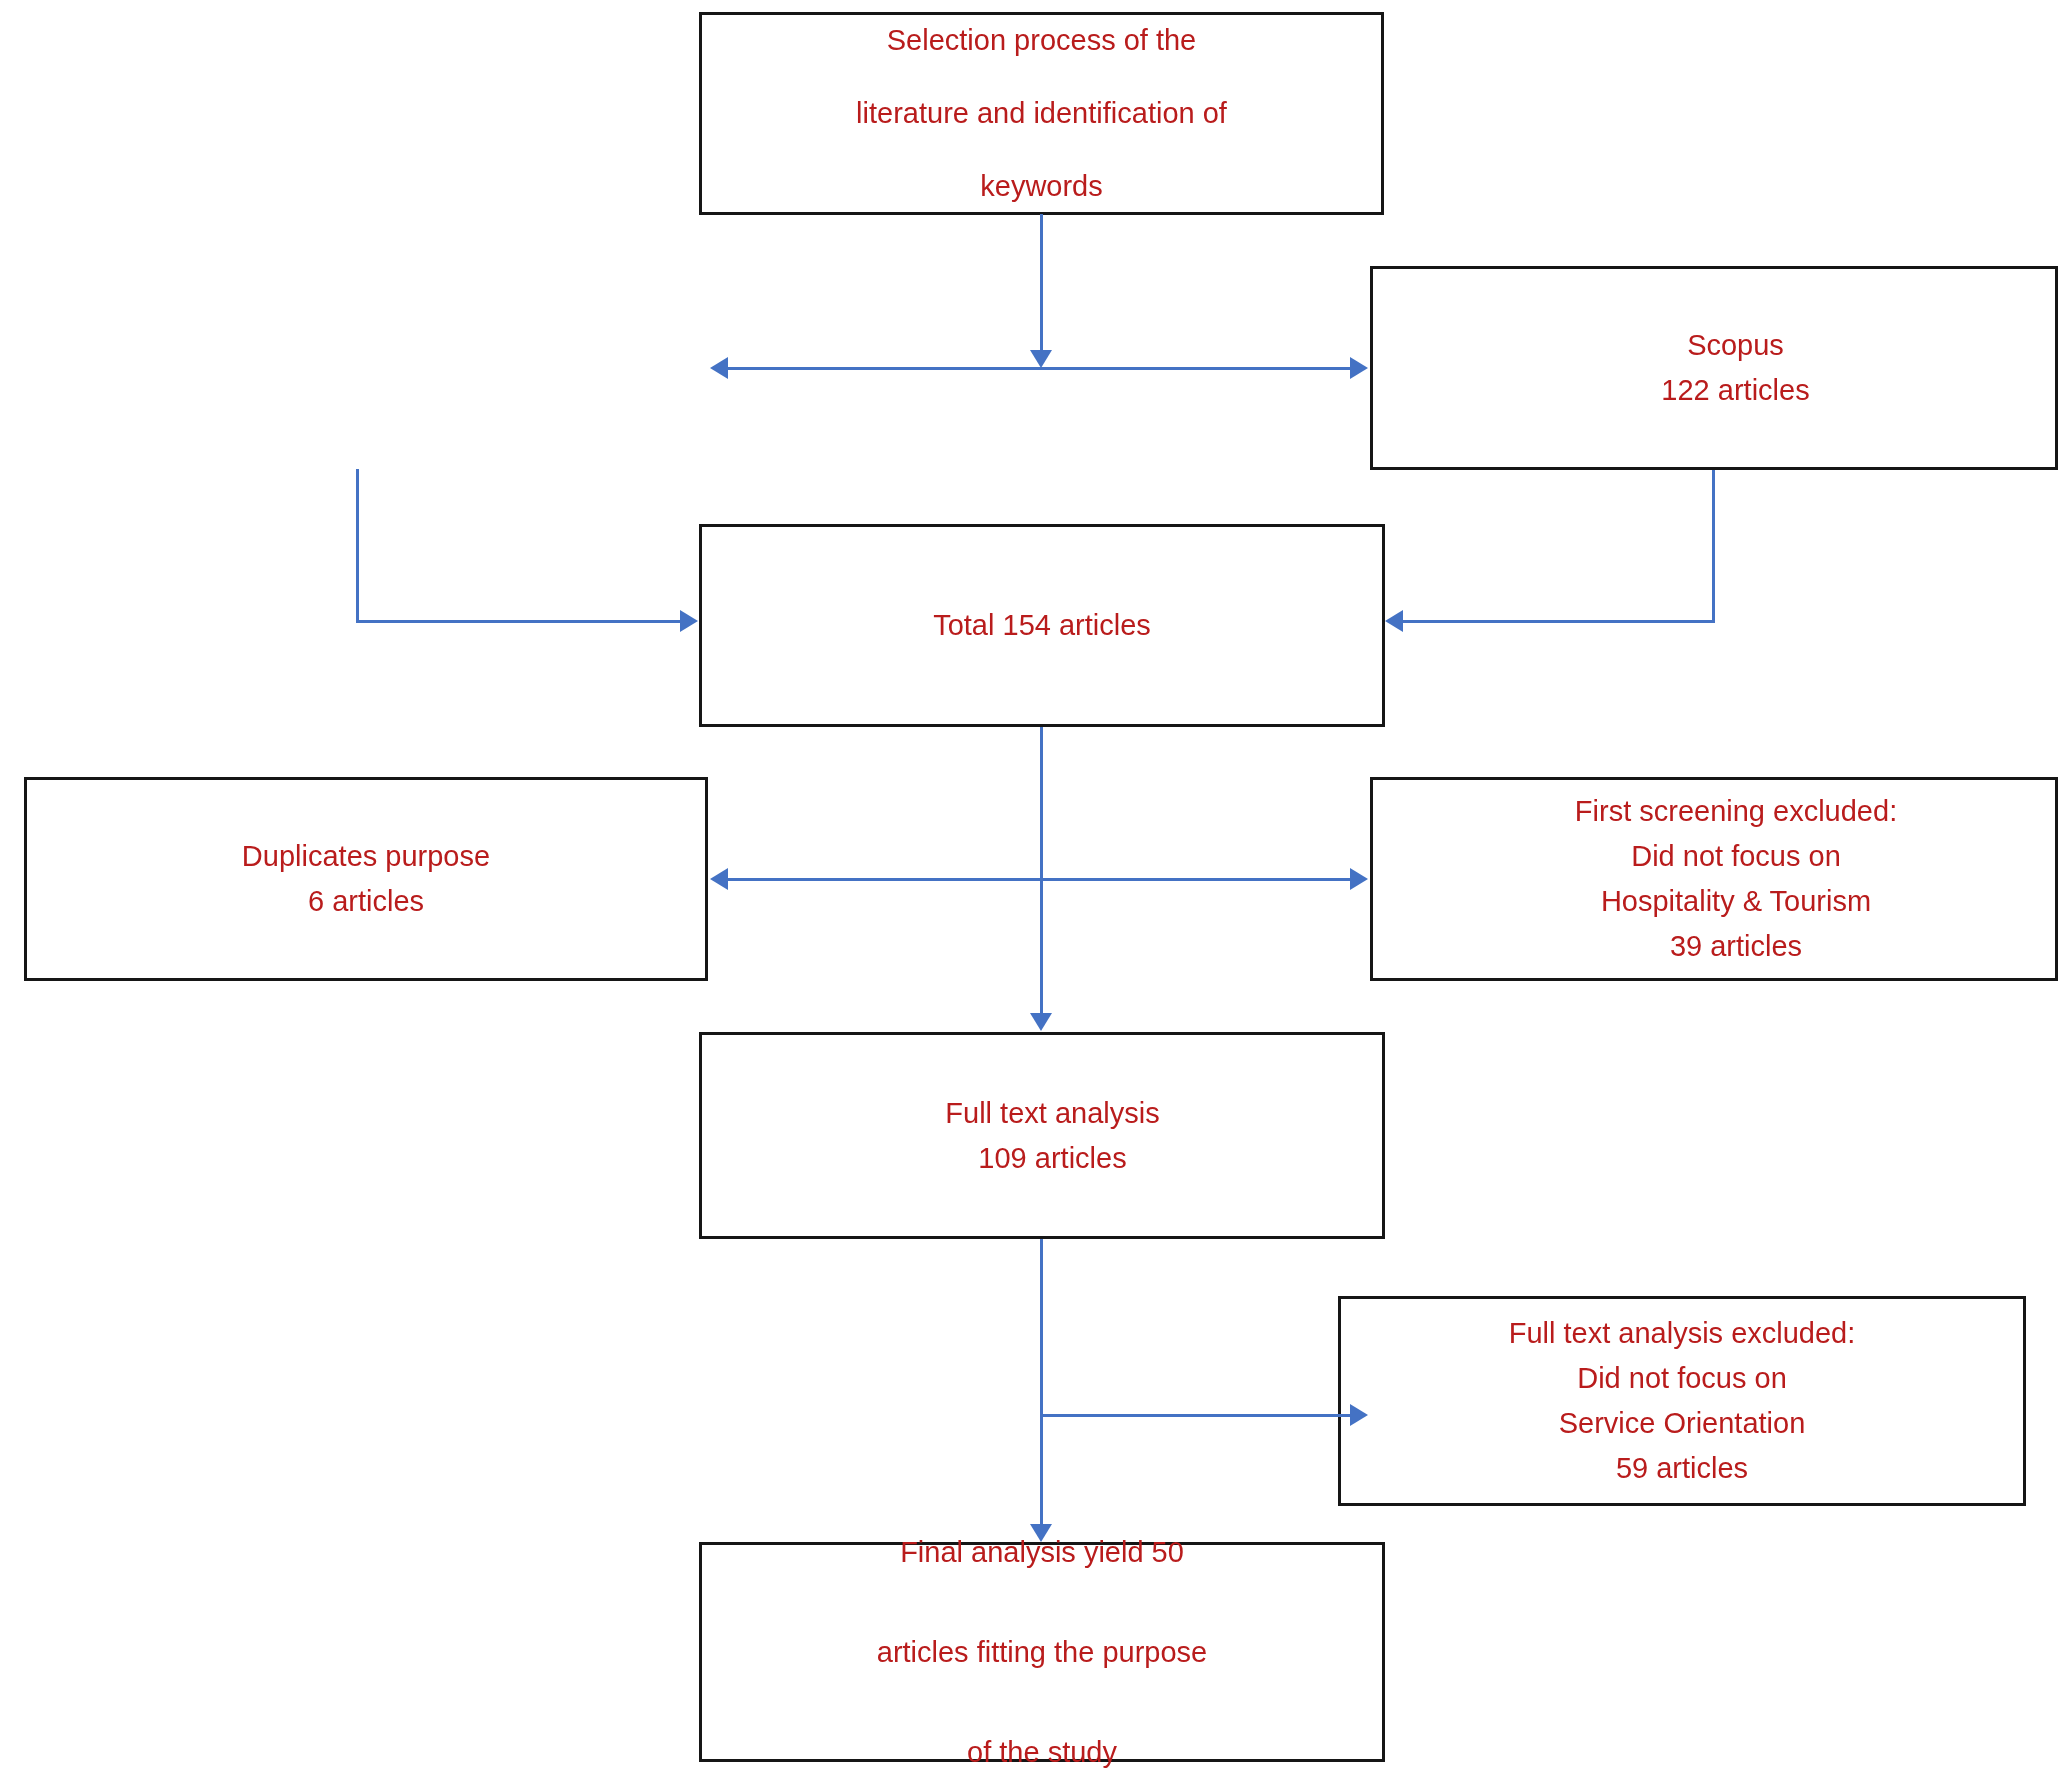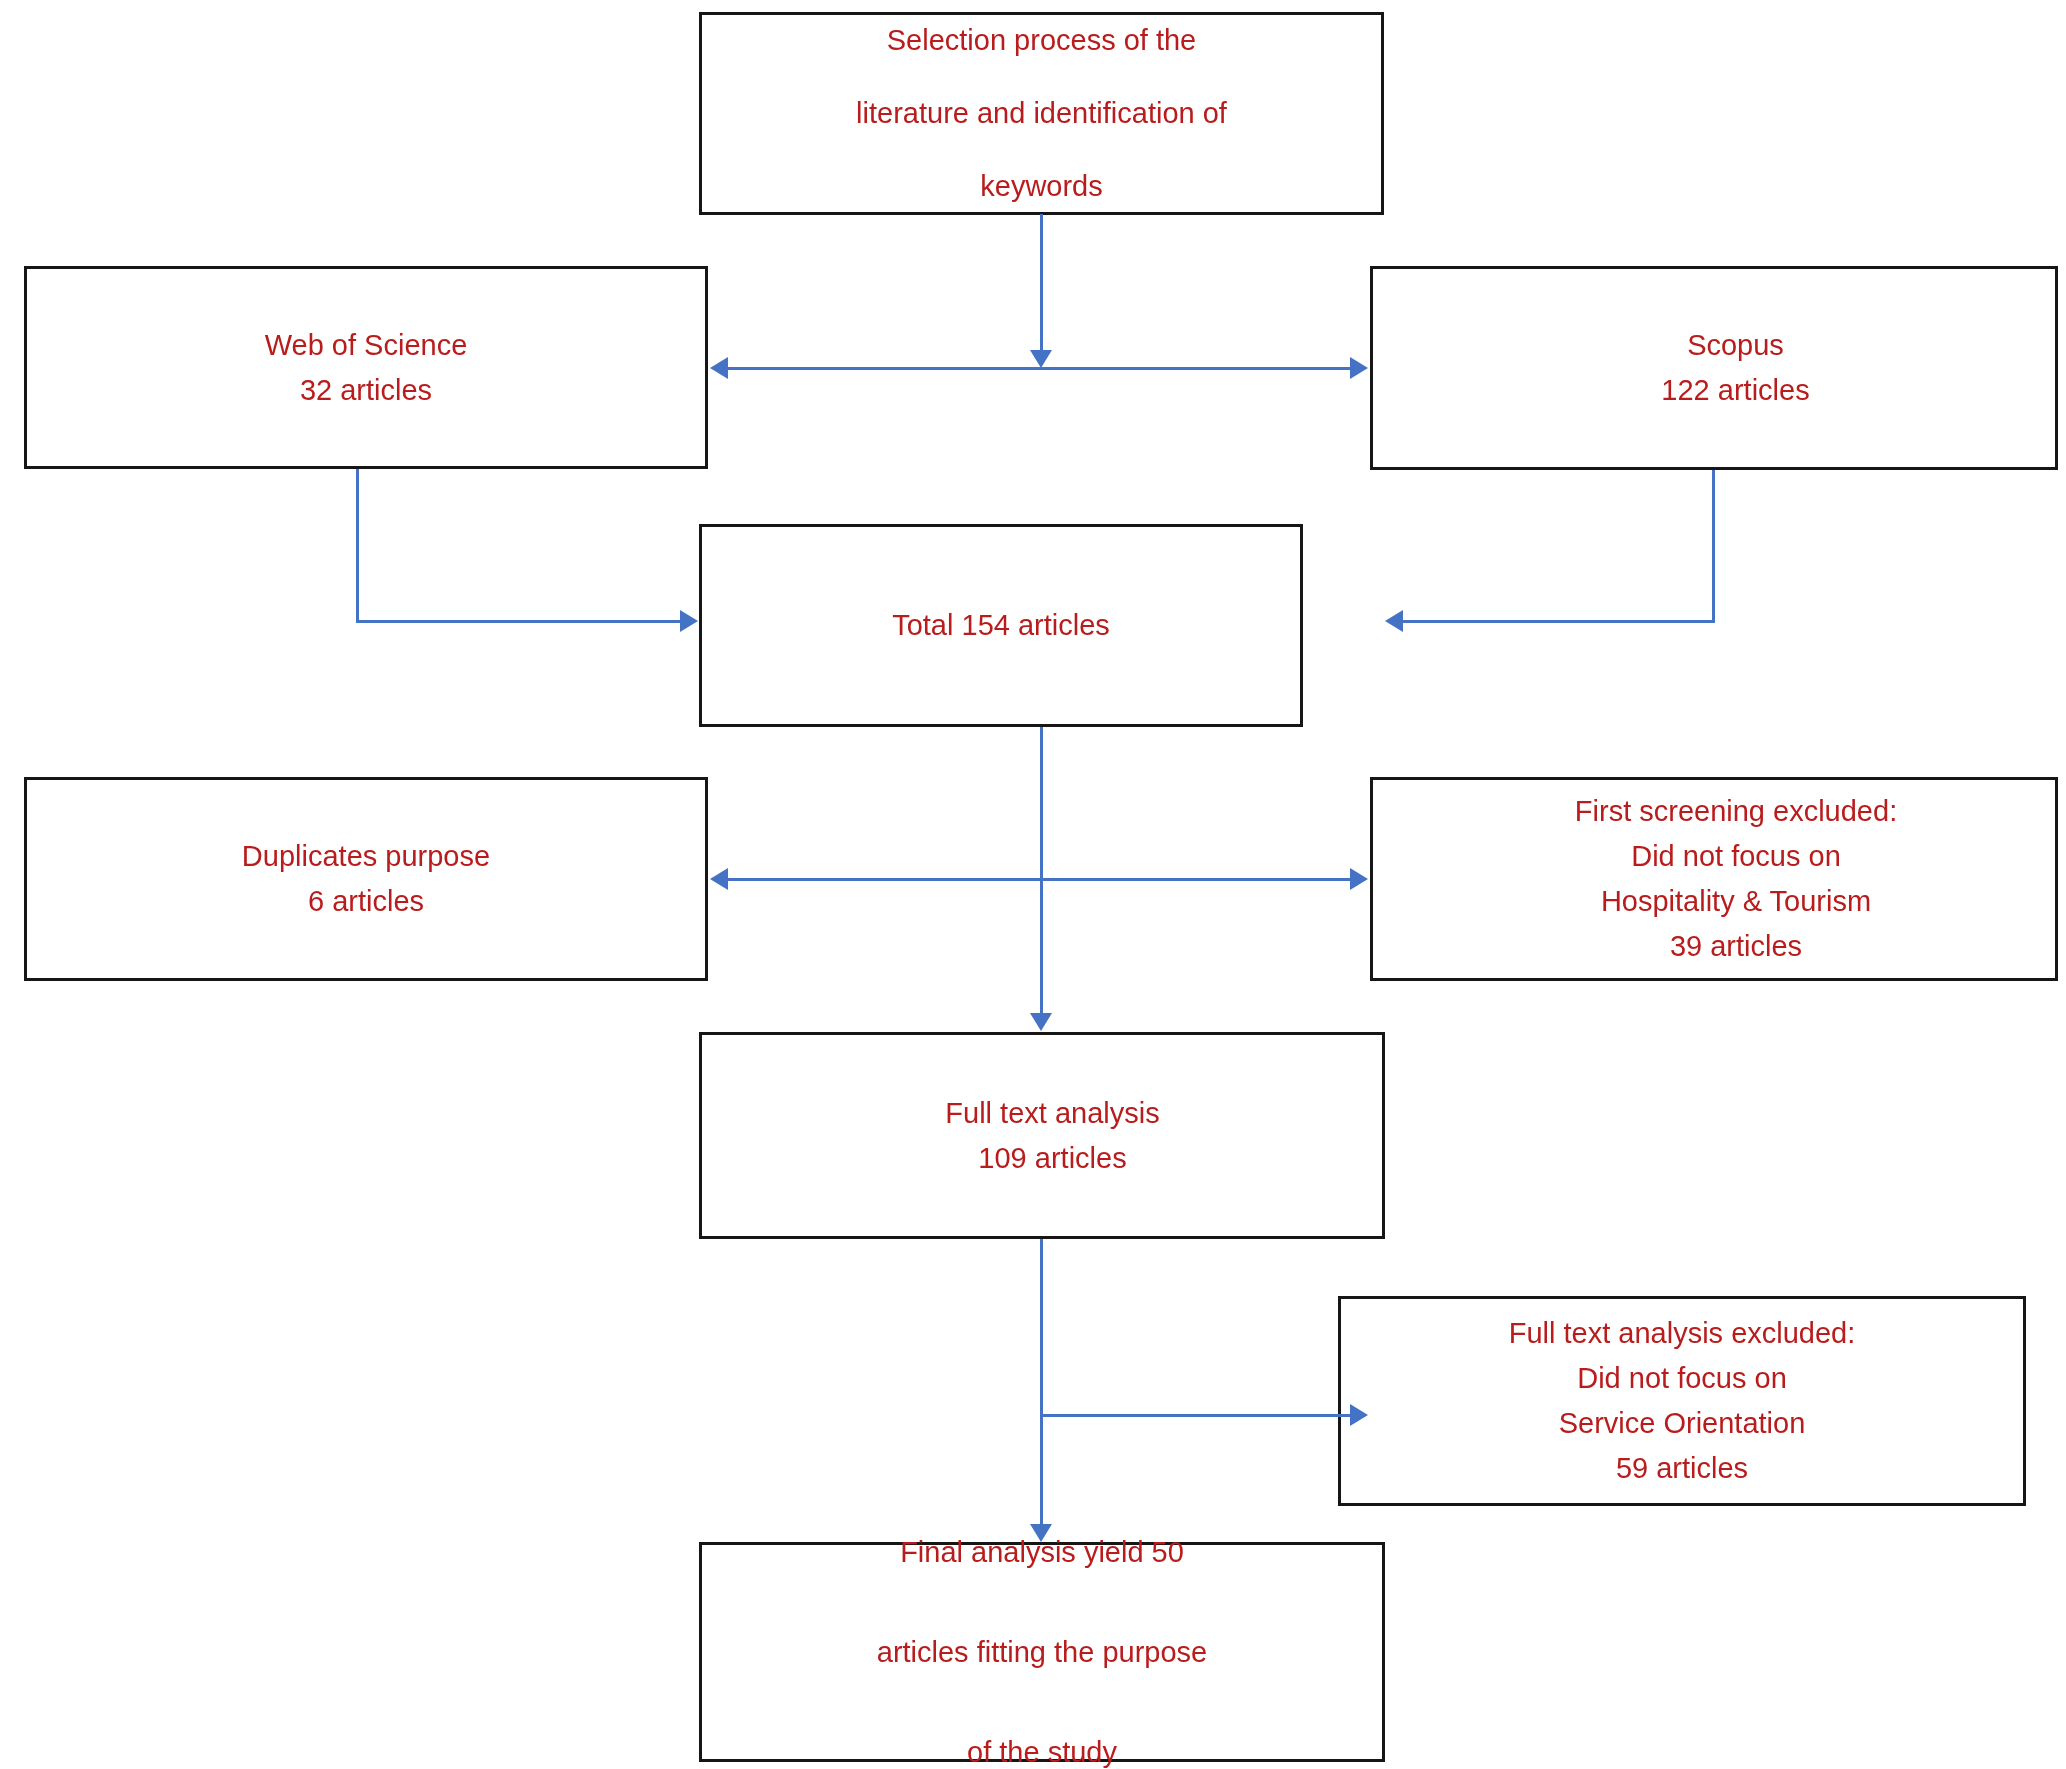--- a/index.html
+++ b/index.html
@@ -24,21 +24,21 @@
     text-align: center;
     font-size: 29px;
     line-height: 45px;
   }
   .node span { display: block; white-space: nowrap; }
 
   
   .b-title   { left: 689px;  top: 11.6px;   width: 685px; height: 203px; line-height: 73px; }
   .b-wos     { left: 14px;   top: 266px;  width: 684px; height: 203px; }
   .b-scopus  { left: 1360px; top: 266px;  width: 688px; height: 204px; padding-left: 43px; }
-  .b-total   { left: 689px;  top: 524px;  width: 604px; height: 203px; }
+  .b-total   { left: 689px;  top: 524px;  width: 686px; height: 203px; }
   .b-dup     { left: 14px;   top: 777px; width: 684px; height: 204px; }
   .b-screen1 { left: 1360px; top: 777px; width: 688px; height: 204px; padding-left: 44px; }
   .b-full    { left: 689px;  top: 1032px; width: 686px; height: 207px; padding-left: 21px; }
   .b-ftexcl  { left: 1328px; top: 1296px; width: 688px; height: 210px; }
   .b-final   { left: 689px;  top: 1542px; width: 686px; height: 220px; line-height: 52px; gap: 48px; }
 
   
   .seg { position: absolute; background: #4472C4; }
   .ah  { position: absolute; width: 0; height: 0; }
   .ah.down  { border-left: 11.6px solid transparent; border-right: 11.6px solid transparent; border-top: 18.5px solid #4472C4; }
@@ -49,24 +49,20 @@
 <body>
 
 <div class="canvas">
 
   <div class="node b-title">
     <span>Selection process of the</span>
     <span>literature and identification of</span>
     <span>keywords</span>
   </div>
 
-  <div class="node b-wos">
-    <span>Web of Science</span>
-    <span>32 articles</span>
-  </div>
 
   <div class="node b-scopus">
     <span>Scopus</span>
     <span>122 articles</span>
   </div>
 
   <div class="node b-total">
     <span>Total 154 articles</span>
   </div>
 

